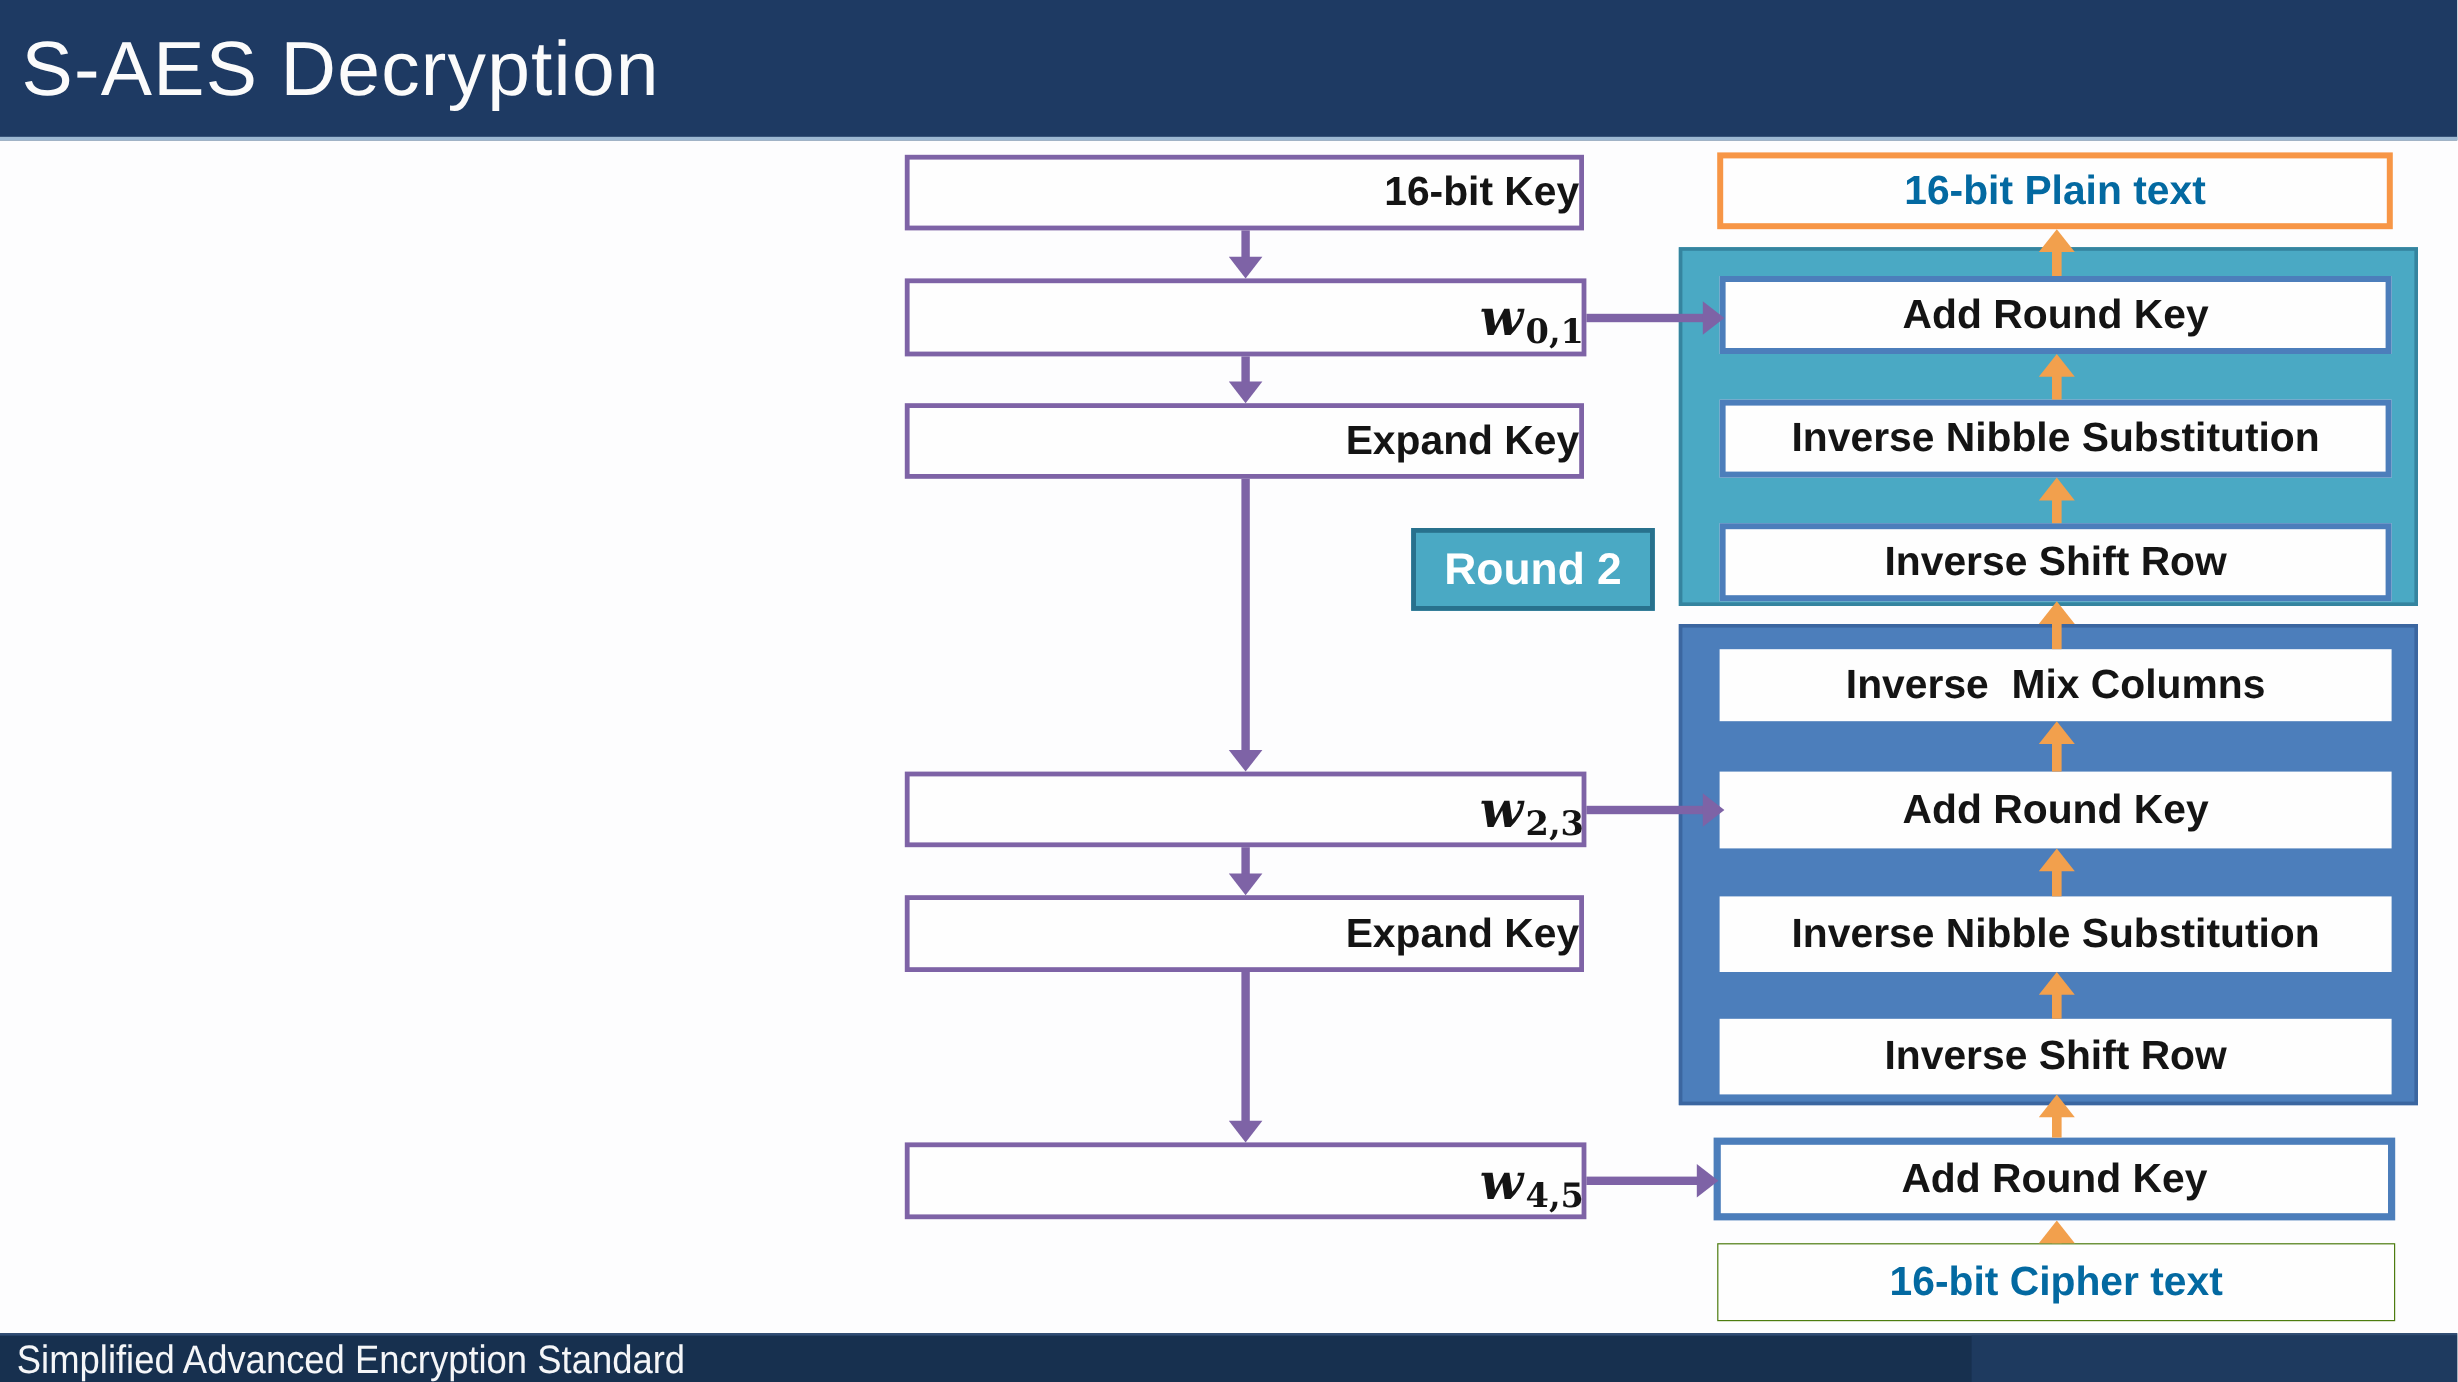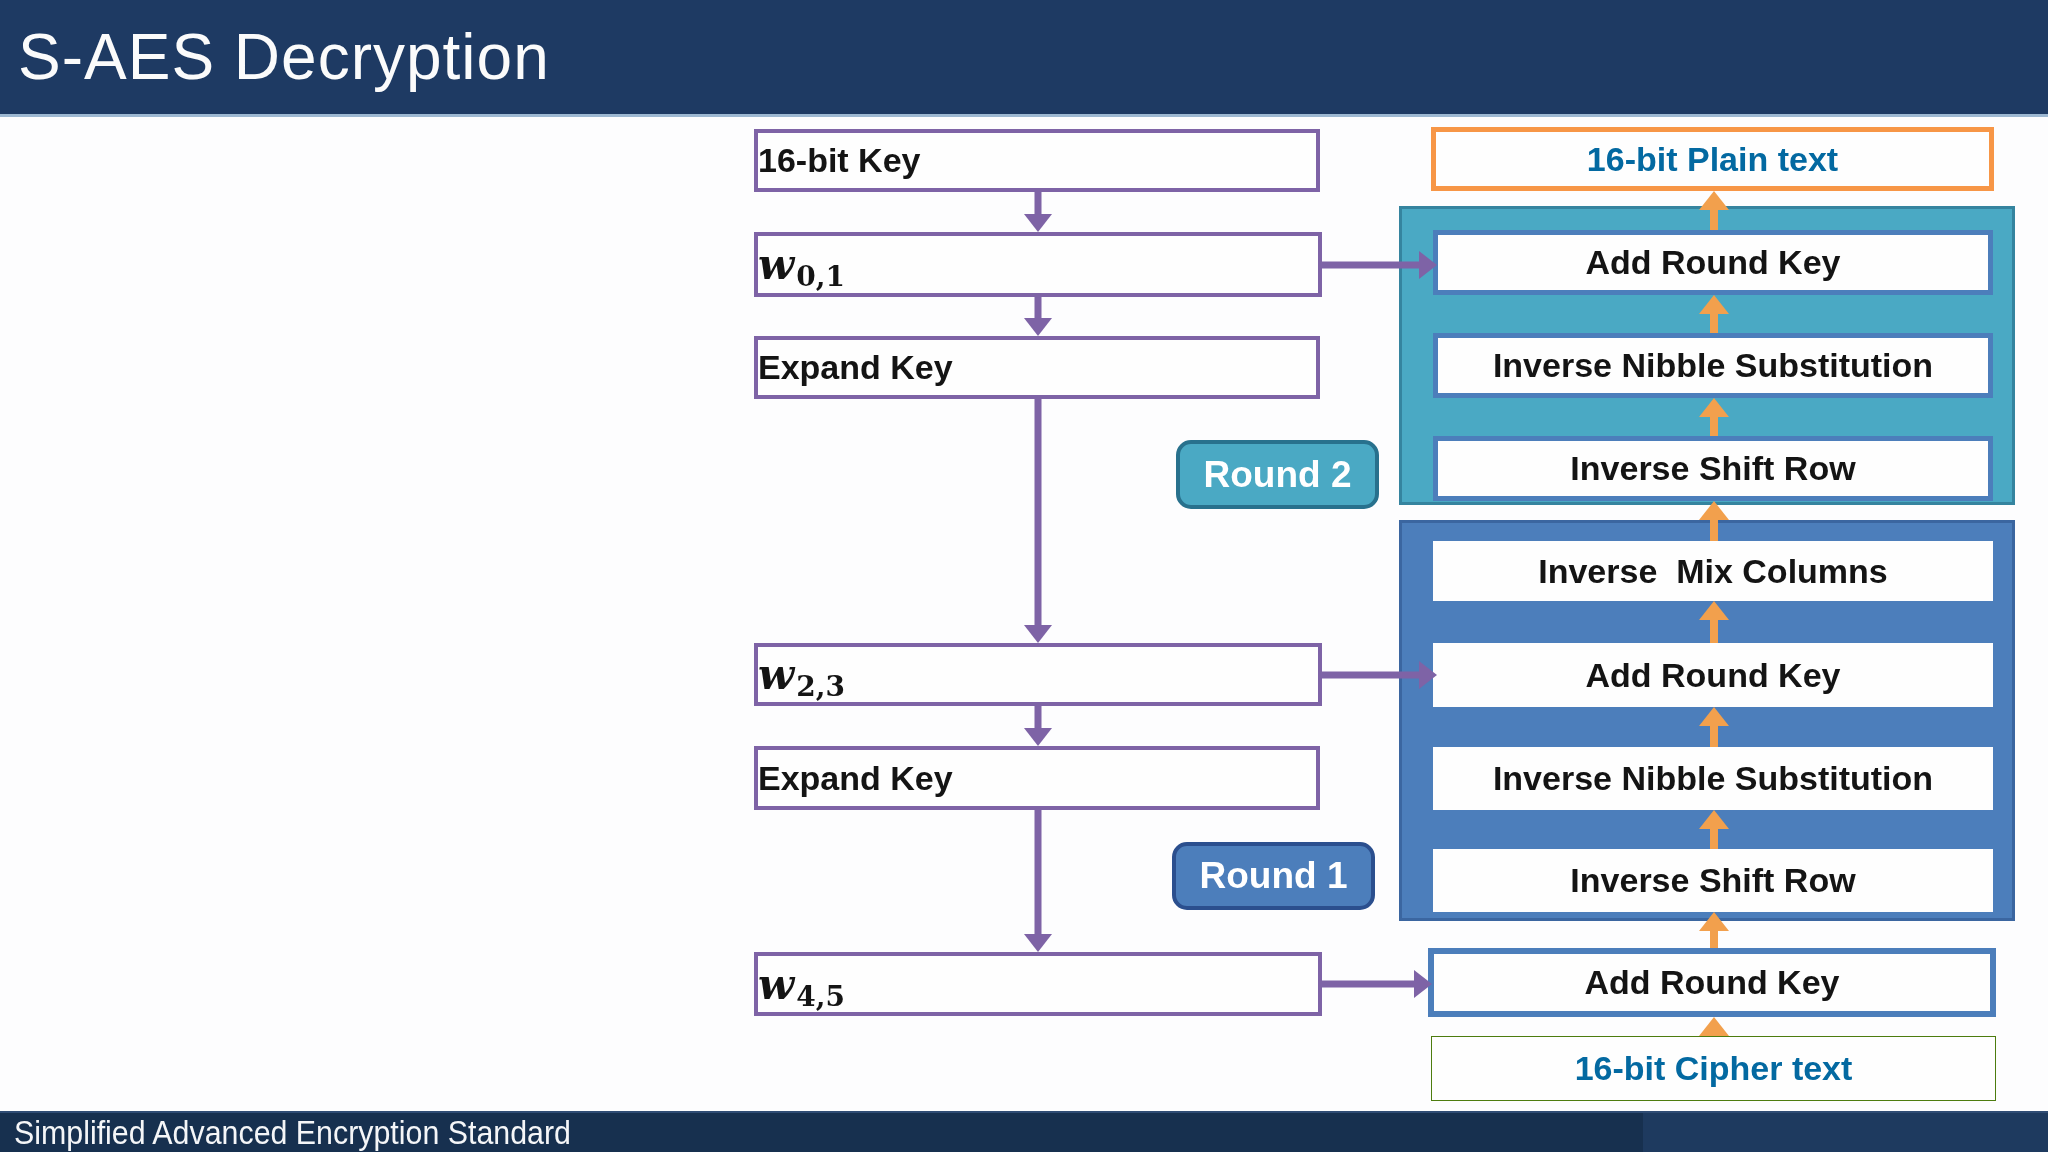--- a/index.html
+++ b/index.html
@@ -32,21 +32,21 @@
     transform:scaleX(0.92); transform-origin:left center; z-index:6;
   }
   .footer-right {
     position:absolute; right:12px; top:1110px; height:42px; display:flex; align-items:center;
     color:#F5F6F8; font-size:38px; white-space:pre; z-index:6; letter-spacing:1px;
   }
 
   
   .pbox {
     position:absolute; background:#FEFEFE; border:4px solid #7E63A6; box-sizing:border-box;
-    display:flex; align-items:center; justify-content:flex-start;
+    display:flex; align-items:center; justify-content:flex-end;
     font-size:34px; font-weight:bold; color:#141414; white-space:pre; z-index:2;
   }
   .wbase {
     font-family:"DejaVu Serif", serif; font-style:italic; font-weight:bold; font-size:42px;
   }
   .wsub {
     font-family:"DejaVu Serif", serif; font-weight:bold; font-size:28px;
     position:relative; top:12px; left:2px; font-style:normal;
   }
   .container-box { position:absolute; box-sizing:border-box; z-index:1; }
@@ -59,21 +59,21 @@
   }
   .step-border-blue { border:5px solid #4C7EBB; }
   .obox {
     position:absolute; background:#FEFEFE; box-sizing:border-box;
     display:flex; align-items:center; justify-content:center;
     font-size:34px; font-weight:bold; color:#0369a1; white-space:pre; z-index:2;
   }
   .rlabel {
     position:absolute; box-sizing:border-box; z-index:3;
     display:flex; align-items:center; justify-content:center;
-    color:#FFFFFF; font-size:37px; font-weight:bold; white-space:pre;border-radius:15px;
+    color:#FFFFFF; font-size:37px; font-weight:bold; white-space:pre;
   }
   .rlabel-teal { background:#4AA9C4; border:4px solid #28718D; }
   .rlabel-blue { background:#4C7EBB; border:4px solid #2B4F8E; }
 
   
   .arr { position:absolute; z-index:5; }
   .arr i { display:block; position:absolute; }
   .down { width:28px; }
   .down .sh { left:50%; transform:translateX(-50%); top:0; bottom:16px; width:7px; background:#7E63A6; }
   .down .hd { bottom:0; left:50%; transform:translateX(-50%); width:0; height:0;
@@ -156,23 +156,20 @@
     <span>Add Round Key</span>
   </div>
 
   <div class="obox" style="left:1431px; top:1036px; width:565px; height:65px; border:1px solid #4d7c0f;">
     <span>16-bit Cipher text</span>
   </div>
 
   <div class="rlabel rlabel-teal" style="left:1176px; top:440px; width:203px; height:69px;">
     <span>Round 2</span>
   </div>
-  <div class="rlabel rlabel-blue" style="left:1172px; top:842px; width:203px; height:68px;">
-    <span>Round 1</span>
-  </div>
 
   <div class="arr down" style="left:1024px; top:192px; height:40px;">
       <i class="sh"></i>
       <i class="hd"></i>
     </div>
   <div class="arr down" style="left:1024px; top:297px; height:39px;">
       <i class="sh"></i>
       <i class="hd"></i>
     </div>
   <div class="arr down" style="left:1024px; top:399px; height:244px;">

